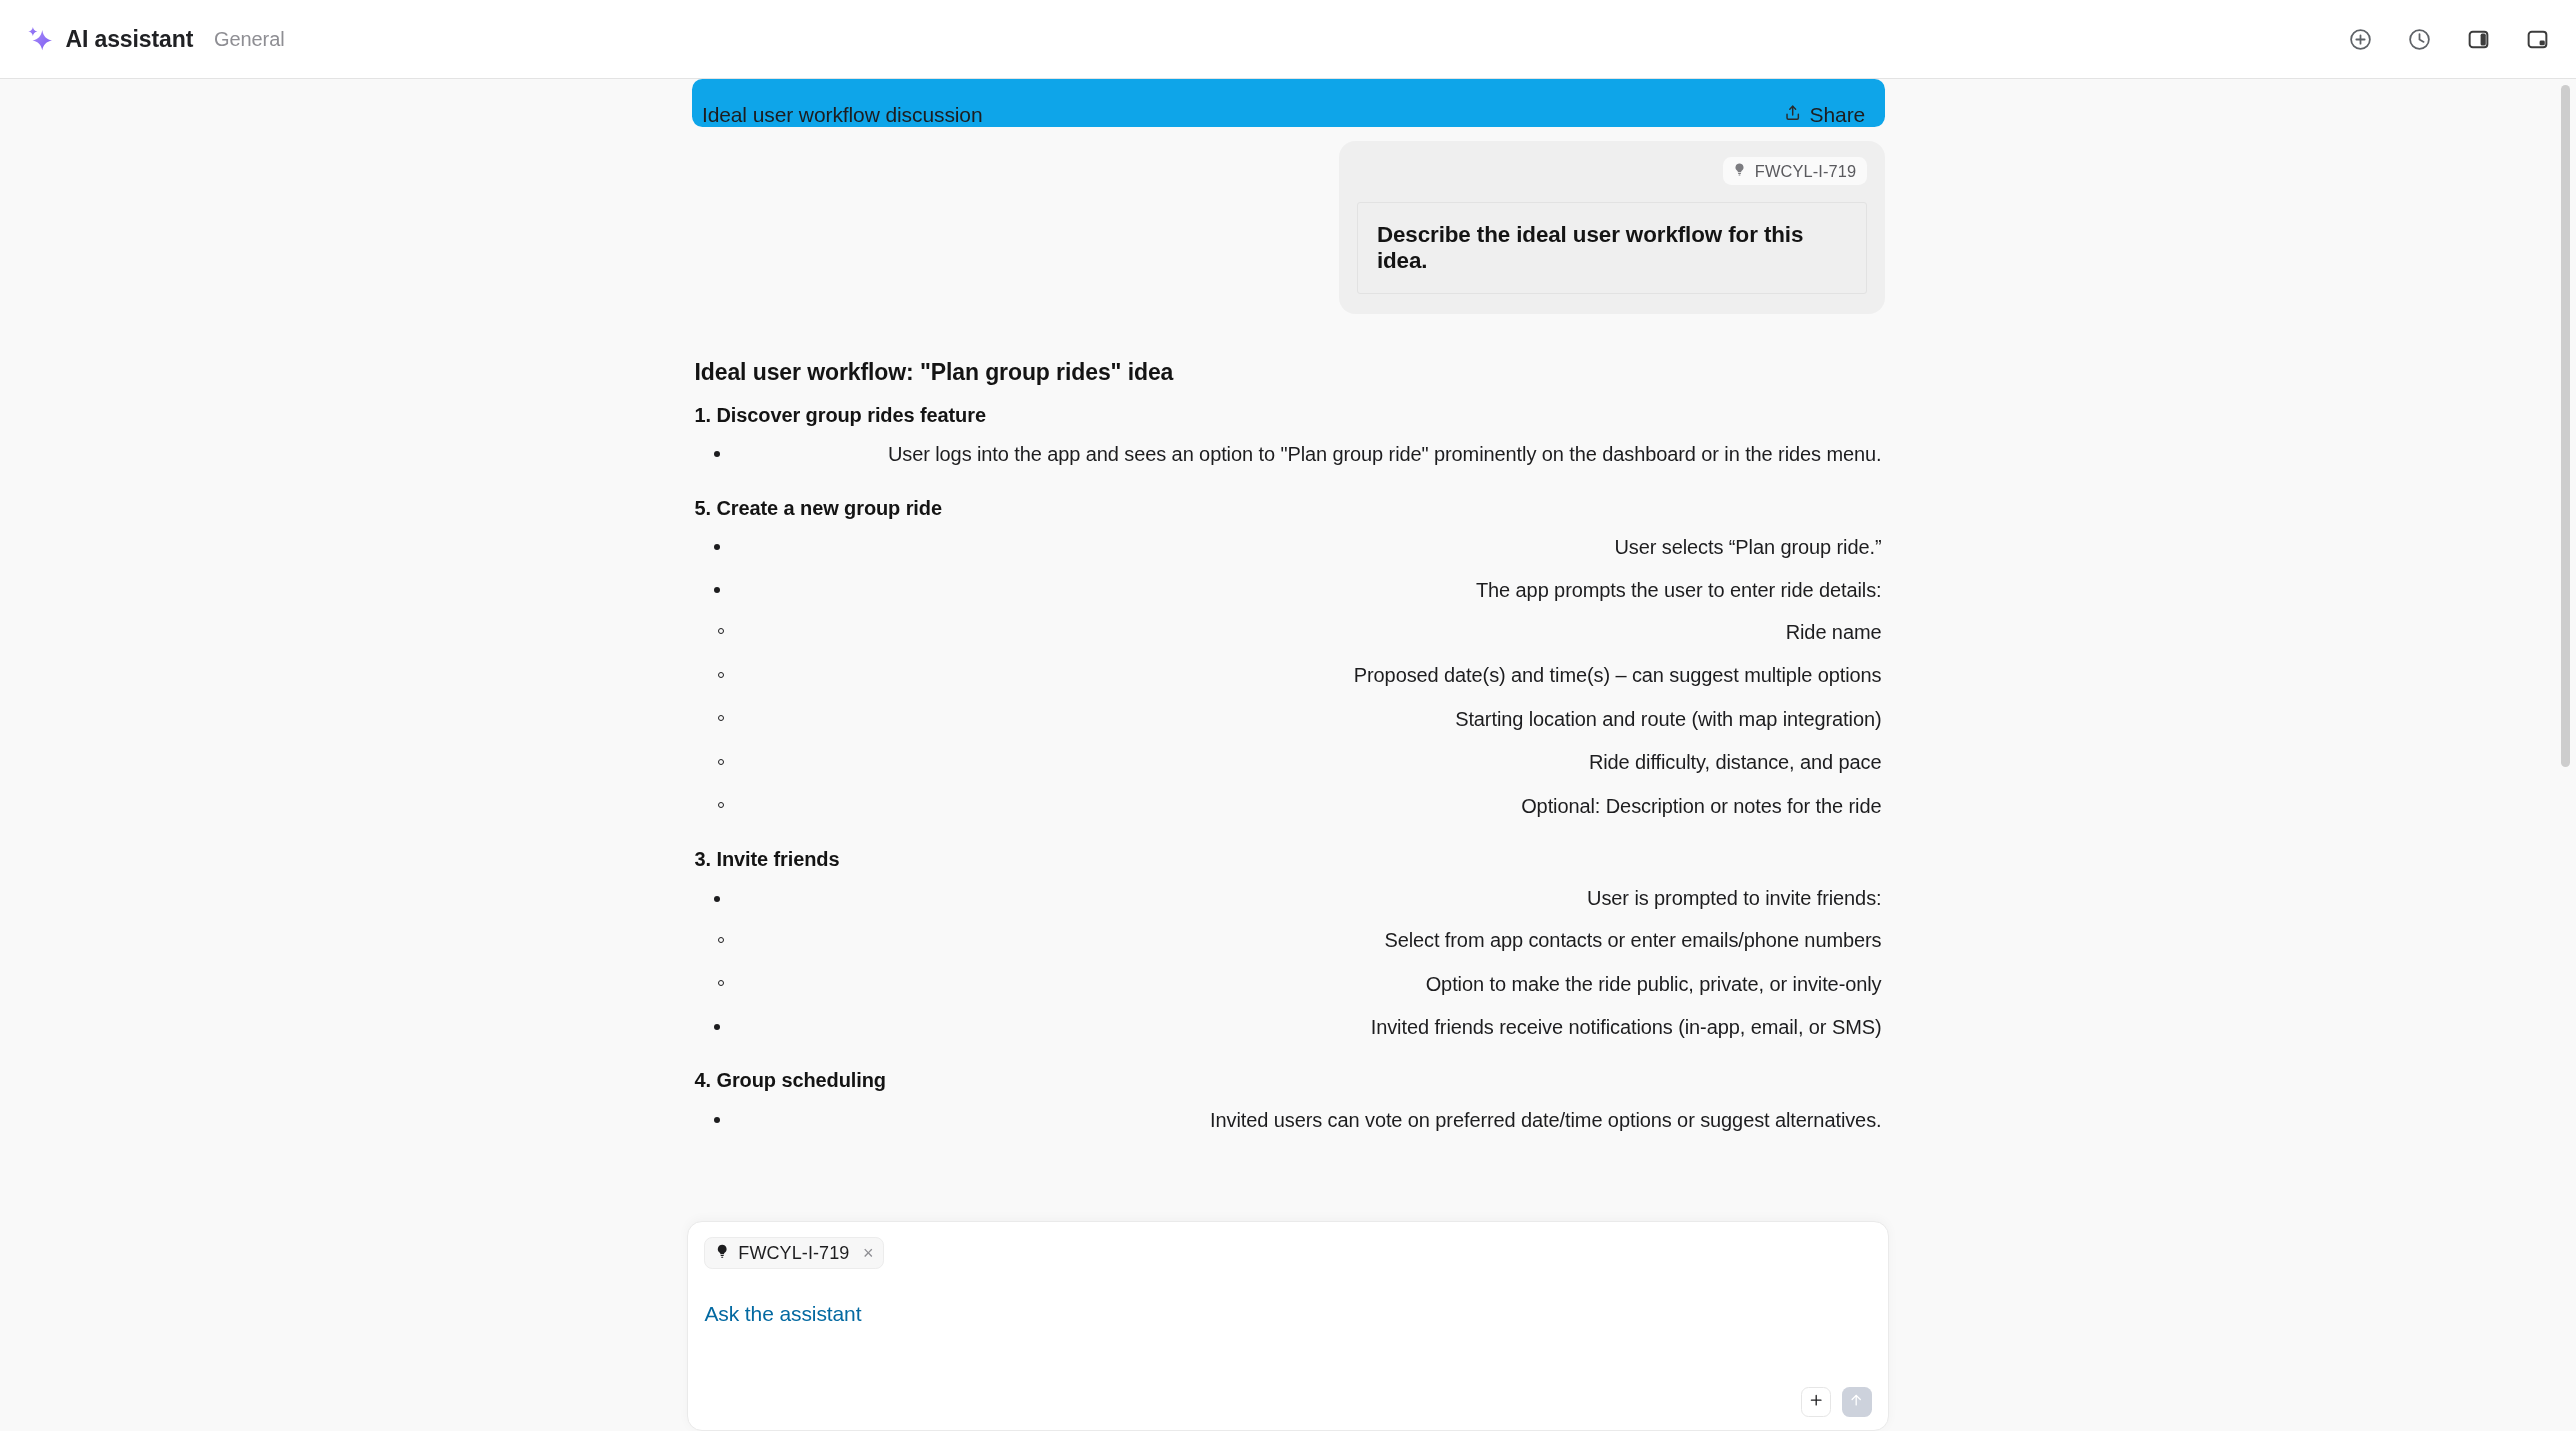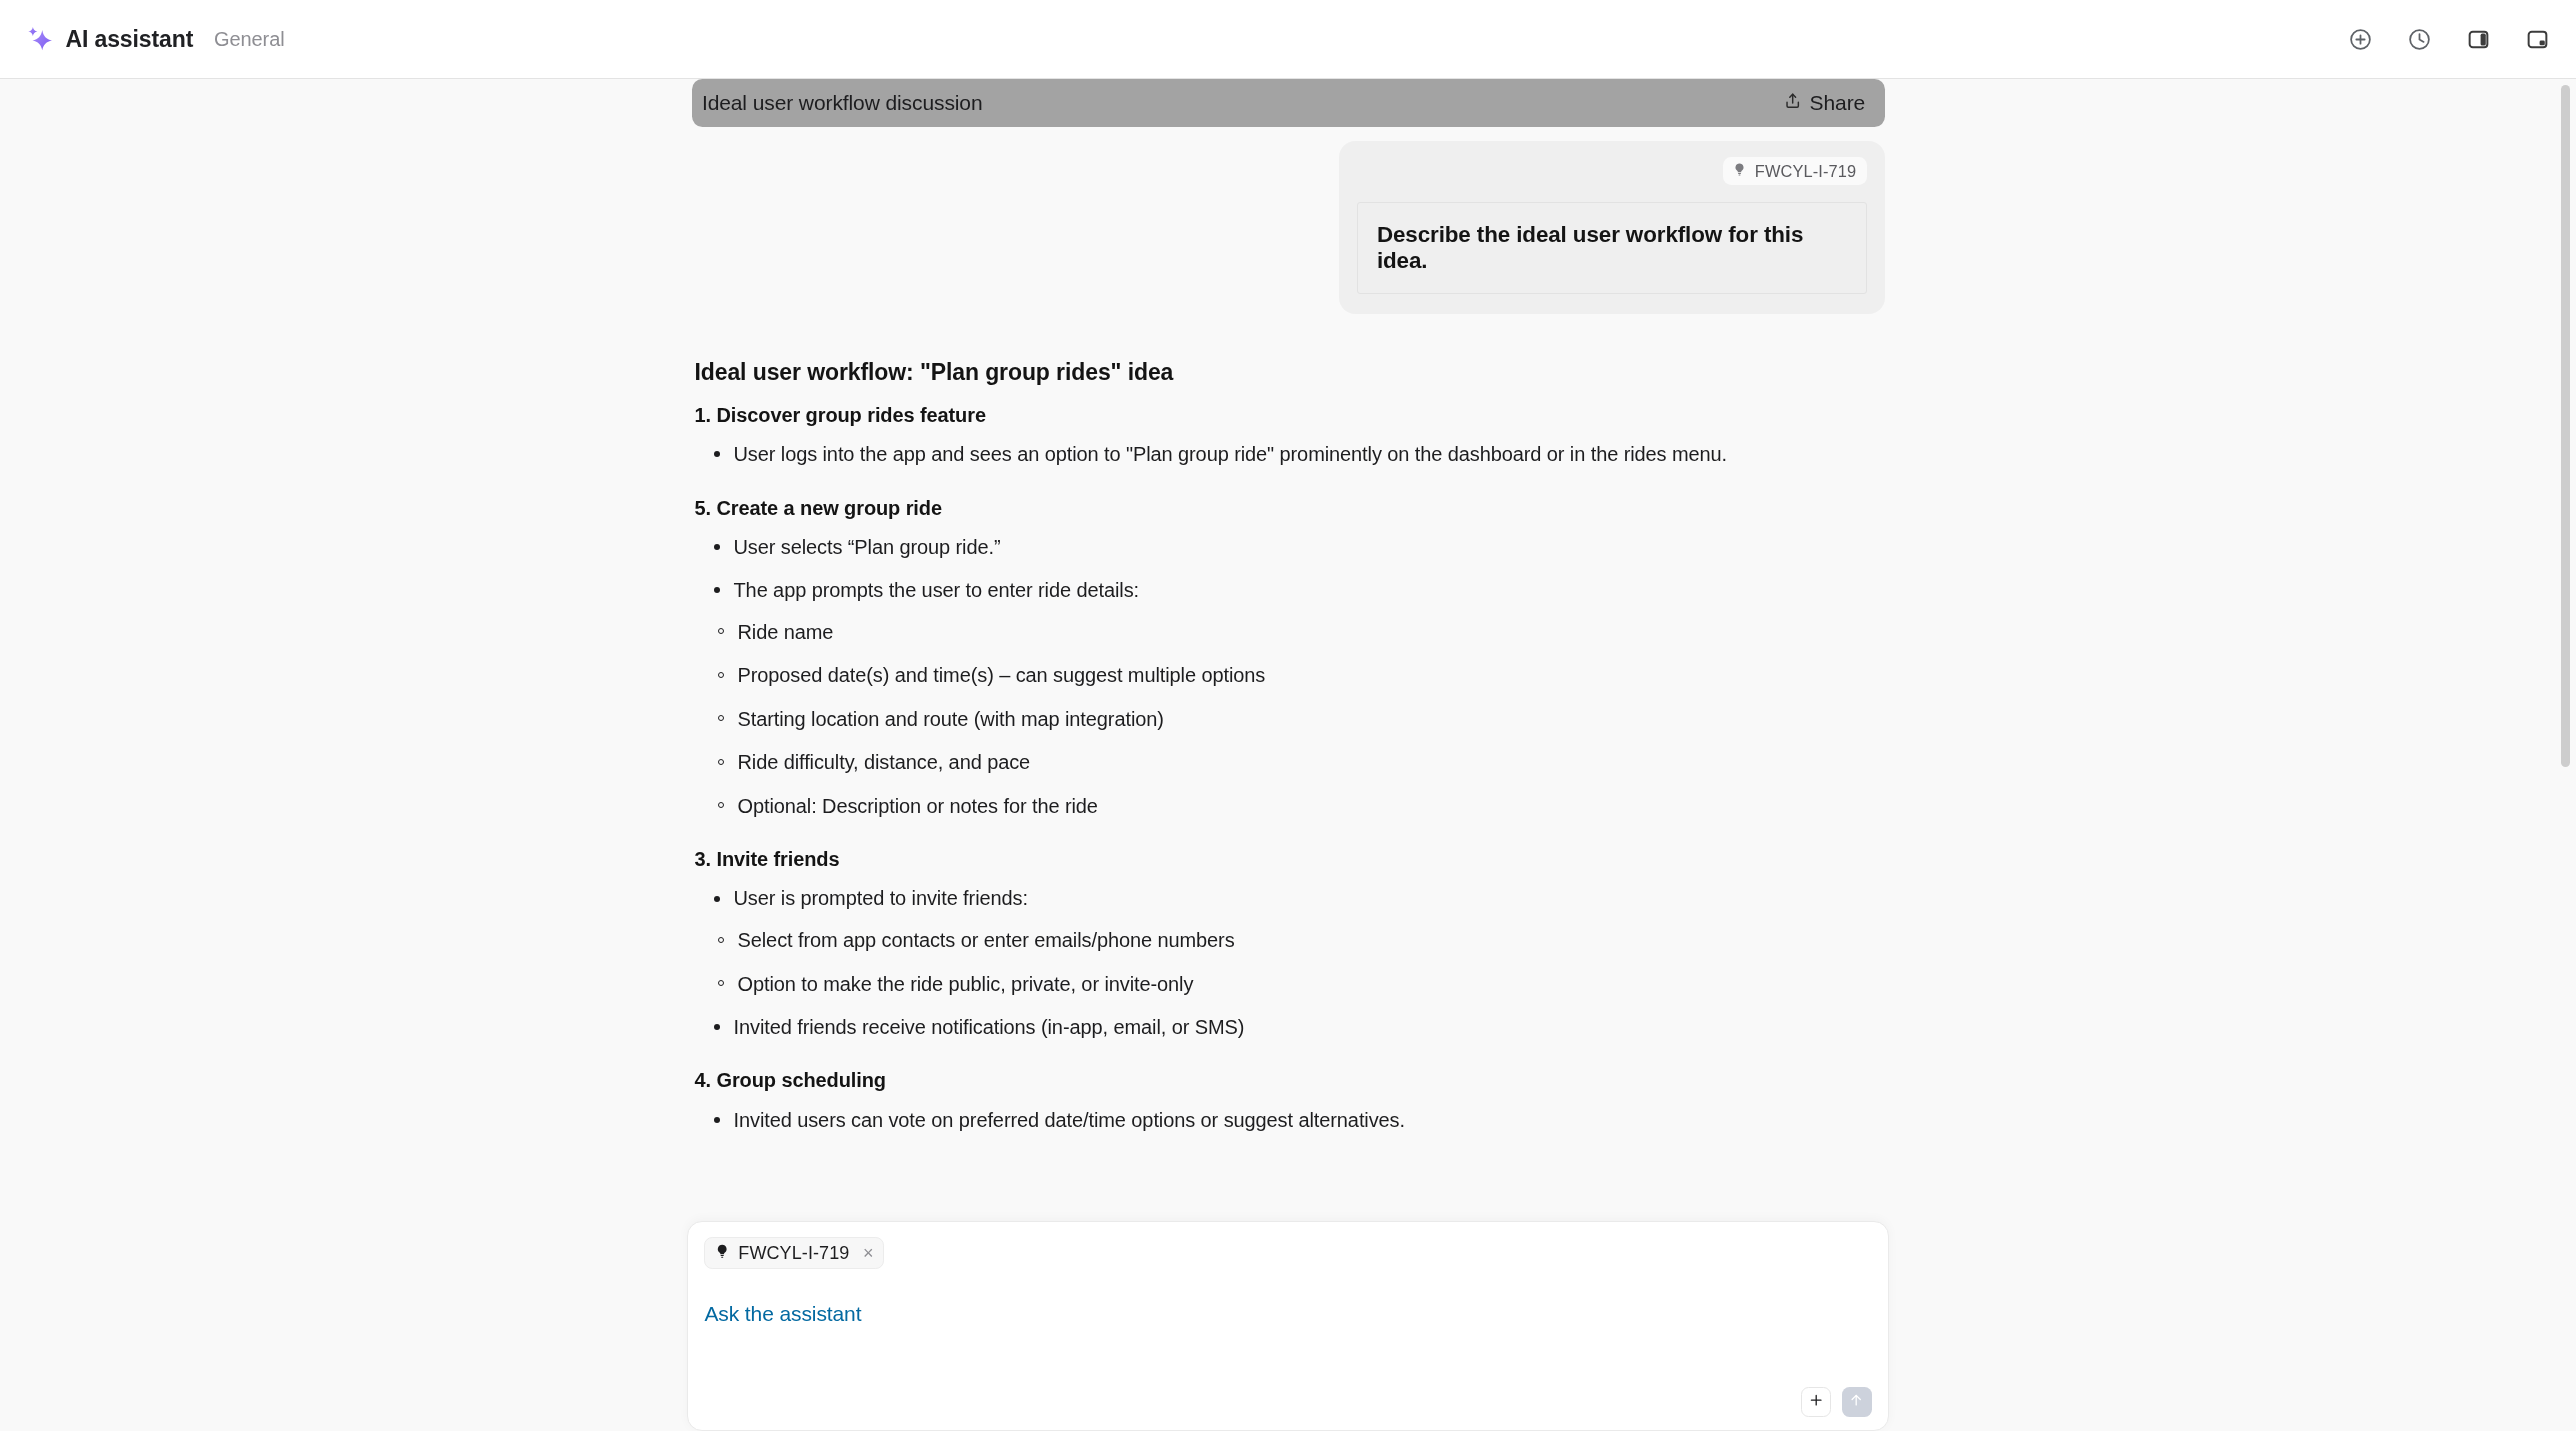--- a/index.html
+++ b/index.html
@@ -77,24 +77,24 @@
   .column {
     width: 1193px;
     margin: 0 auto;
     position: relative;
     padding-top: 13.4px;
   }
 
   
   .convbar {
     height: 48px;
-    background: #a3a3a3;
+    background: #0ea5e9;
     border-radius: 10.4px;
     display: flex;
-    align-items: center;
+    align-items: flex-end;
     padding: 0 19.4px 0 10.4px;
     box-sizing: border-box;
     margin-bottom: 13.4px;
   }
   .conv-title {
     font-size: 21px;
     color: #1d1d1f;
     letter-spacing: -0.1px;
   }
   .share-btn {
@@ -176,20 +176,21 @@
     padding-left: 43px;
     margin-top: 13.4px;
   }
   .answer li {
     font-size: 20px;
     line-height: 1.42;
     color: #1d1d1f;
     margin: 0 0 15px 0;
     position: relative;
     letter-spacing: -0.1px;
+    text-align: right;
   }
   .answer li:last-child { margin-bottom: 0; }
   .answer ul > li::before {
     content: "";
     position: absolute;
     left: -19.4px;
     top: 11.2px;
     width: 6px;
     height: 6px;
     border-radius: 50%;

